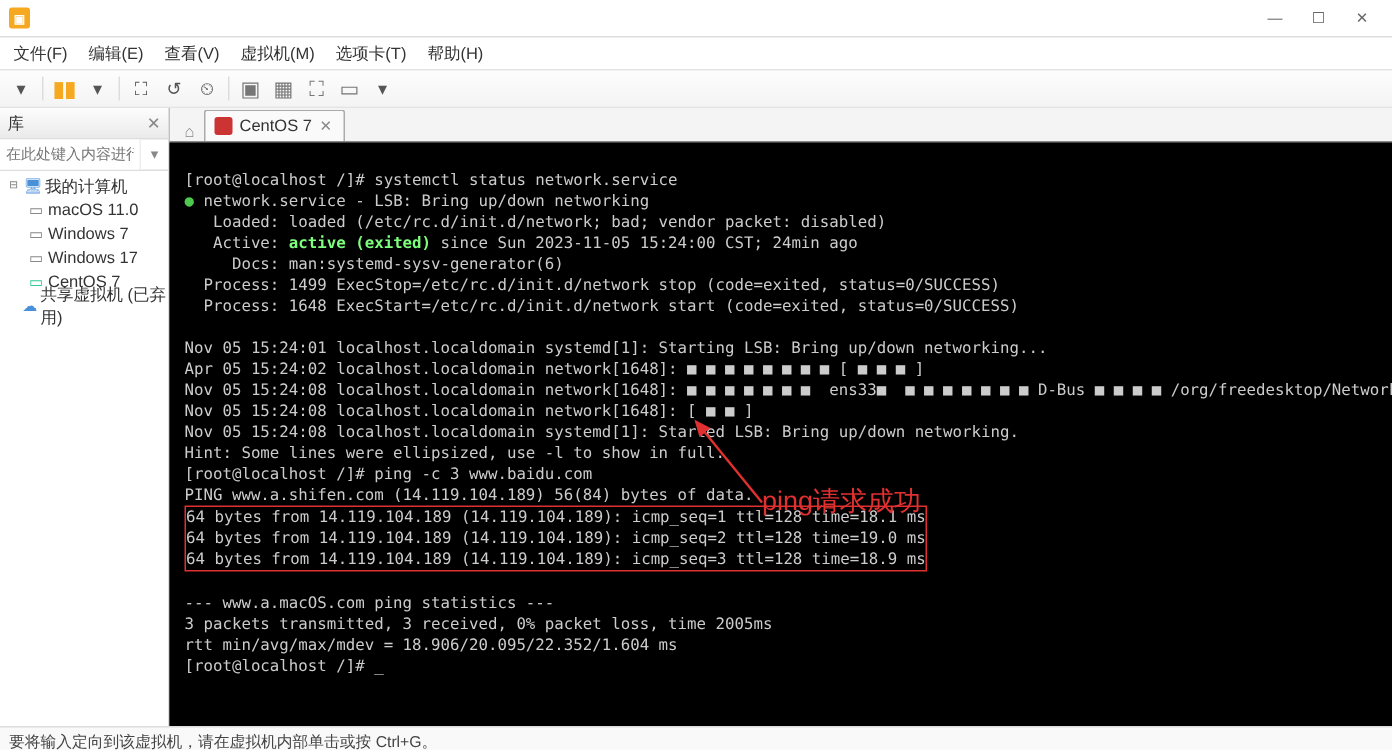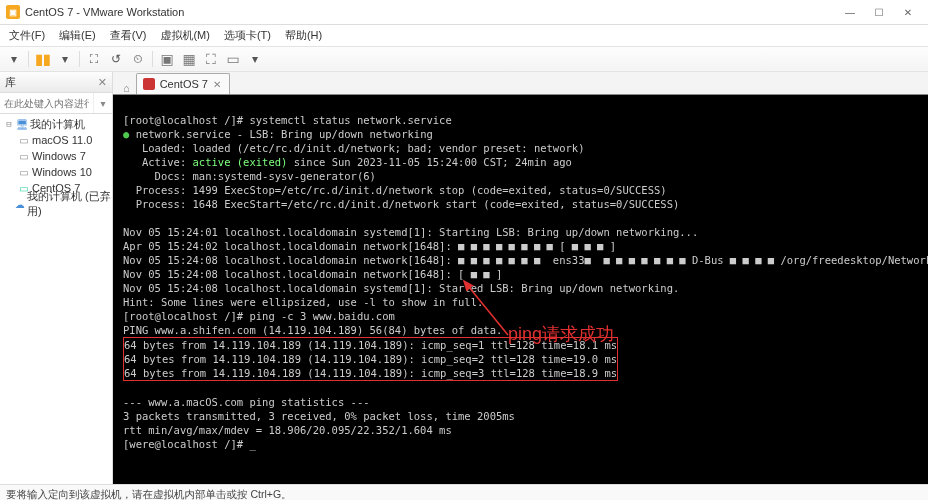--- a/index.html
+++ b/index.html
@@ -28,32 +28,31 @@
 .tree .mon{color:#4a90d9}
 .tree .mgr{color:#888}
 .tree .ind{padding-left:18px}
 .main{flex:1;display:flex;flex-direction:column;background:#2b2b2b}
 .tabs{height:22px;background:#f4f4f4;display:flex;align-items:flex-end;padding-left:4px;border-bottom:1px solid #888}
 .tab{height:20px;background:#fafafa;border:1px solid #aaa;border-bottom:none;display:flex;align-items:center;padding:0 8px 0 6px;gap:5px;font-size:11px;border-radius:2px 2px 0 0}
 .tab .tico{width:12px;height:12px;background:#c33;border-radius:2px}
 .tab .tx{color:#888;font-size:10px}
 .term{flex:1;background:#000;color:#ccc;font-family:"Lucida Console",Consolas,monospace;font-size:10.5px;line-height:14px;padding:4px 10px;white-space:pre;overflow:hidden;position:relative}
 .term .c-green{color:#4ec94e}
-.term .c-brgreen{color:#7dff7d;font-weight:normal}
+.term .c-brgreen{color:#7dff7d;font-weight:bold}
 .redbox{border:1.5px solid #e03030;display:inline-block}
 .annot{position:absolute;color:#e03030;font-family:Liberation Sans, sans-serif;font-size:18px;pointer-events:none}
 .arrow{position:absolute;pointer-events:none}
 .status{height:20px;border-top:1px solid #ddd;display:flex;align-items:center;padding:0 6px;font-size:10.5px;color:#444;background:#f9f9f9}
 </style>
 </head>
 <body>
 
 <div class="title-bar">
   <span class="logo">▣</span>
-  <span>CentOS 7 - VMware Workstation</span>
   <div class="win-ctl">
     <span>—</span>
     <span>☐</span>
     <span>✕</span>
   </div>
 </div>
 
 <div class="menu-bar">
   <span>文件(F)</span>
   <span>编辑(E)</span>
@@ -99,69 +98,69 @@
       <div class="row ind">
         <span class="mico mgr">▭</span>
         <span>macOS 11.0</span>
       </div>
       <div class="row ind">
         <span class="mico mgr">▭</span>
         <span>Windows 7</span>
       </div>
       <div class="row ind">
         <span class="mico mgr">▭</span>
-        <span>Windows 10</span>
+        <span>Windows 17</span>
       </div>
       <div class="row ind">
         <span class="mico" style="color:#3c9">▭</span>
         <span>CentOS 7</span>
       </div>
       <div class="row">
         <span class="tw"></span>
         <span class="mico mon">☁</span>
-        <span>我的计算机 (已弃用)</span>
+        <span>共享虚拟机 (已弃用)</span>
       </div>
     </div>
   </div>
 
   <div class="main">
     <div class="tabs">
       <span class="home" style="padding:0 6px;color:#888">⌂</span>
       <div class="tab">
         <span class="tico"></span>
         <span>CentOS 7</span>
         <span class="tx">✕</span>
       </div>
     </div>
 
     <div class="term">
 <span>[root@localhost /]# systemctl status network.service</span>
 <span class="c-green">● </span><span>network.service - LSB: Bring up/down networking</span>
-<span>   Loaded: loaded (/etc/rc.d/init.d/network; bad; vendor preset: network)</span>
+<span>   Loaded: loaded (/etc/rc.d/init.d/network; bad; vendor packet: disabled)</span>
 <span>   Active: </span><span class="c-brgreen">active (exited)</span><span> since Sun 2023-11-05 15:24:00 CST; 24min ago</span>
 <span>     Docs: man:systemd-sysv-generator(6)</span>
 <span>  Process: 1499 ExecStop=/etc/rc.d/init.d/network stop (code=exited, status=0/SUCCESS)</span>
 <span>  Process: 1648 ExecStart=/etc/rc.d/init.d/network start (code=exited, status=0/SUCCESS)</span>
 
 <span>Nov 05 15:24:01 localhost.localdomain systemd[1]: Starting LSB: Bring up/down networking...</span>
 <span>Apr 05 15:24:02 localhost.localdomain network[1648]: ■ ■ ■ ■ ■ ■ ■ ■ [ ■ ■ ■ ]</span>
 <span>Nov 05 15:24:08 localhost.localdomain network[1648]: ■ ■ ■ ■ ■ ■ ■  ens33■  ■ ■ ■ ■ ■ ■ ■ D-Bus ■ ■ ■ ■ /org/freedesktop/NetworkManager/ActiveConnection/2■</span>
 <span>Nov 05 15:24:08 localhost.localdomain network[1648]: [ ■ ■ ]</span>
 <span>Nov 05 15:24:08 localhost.localdomain systemd[1]: Started LSB: Bring up/down networking.</span>
 <span>Hint: Some lines were ellipsized, use -l to show in full.</span>
 <span>[root@localhost /]# ping -c 3 www.baidu.com</span>
 <span>PING www.a.shifen.com (14.119.104.189) 56(84) bytes of data.</span>
 <span class="redbox"><span>64 bytes from 14.119.104.189 (14.119.104.189): icmp_seq=1 ttl=128 time=18.1 ms</span>
 <span>64 bytes from 14.119.104.189 (14.119.104.189): icmp_seq=2 ttl=128 time=19.0 ms</span>
 <span>64 bytes from 14.119.104.189 (14.119.104.189): icmp_seq=3 ttl=128 time=18.9 ms</span></span>
 
 <span>--- www.a.macOS.com ping statistics ---</span>
 <span>3 packets transmitted, 3 received, 0% packet loss, time 2005ms</span>
 <span>rtt min/avg/max/mdev = 18.906/20.095/22.352/1.604 ms</span>
-<span>[were@localhost /]# _</span>
+<span>[root@localhost /]# _</span>
 <svg class="arrow" style="left:345px;top:180px" width="55" height="65">
   <defs>
             <marker id="ah" markerWidth="8" markerHeight="8" refX="6" refY="3" orient="auto">
               <path d="M0,0 L7,3 L0,6 Z" fill="#e03030"></path>
             </marker>
           </defs>
   <line x1="50" y1="60" x2="6" y2="6" stroke="#e03030" stroke-width="1.6" marker-end="url(#ah)"></line>
 </svg>
 <span class="annot" style="left:395px;top:232px">ping请求成功</span>
     </div>

